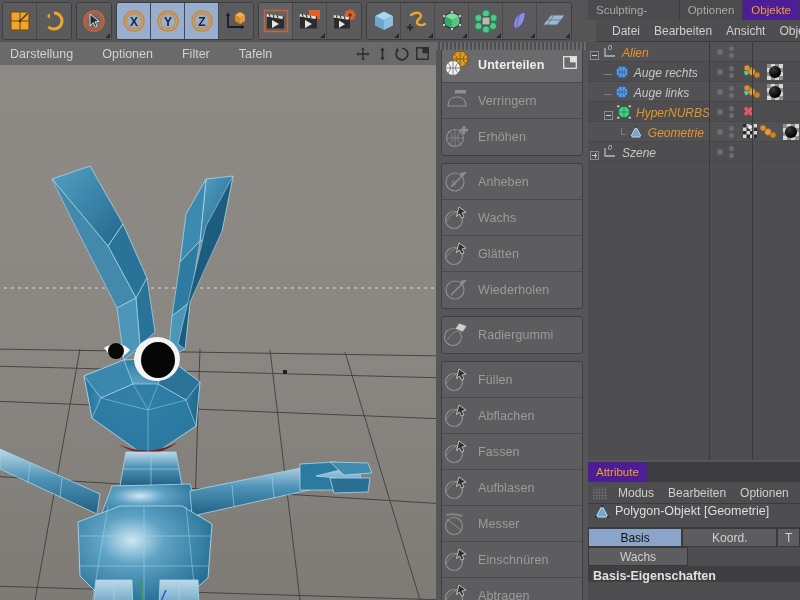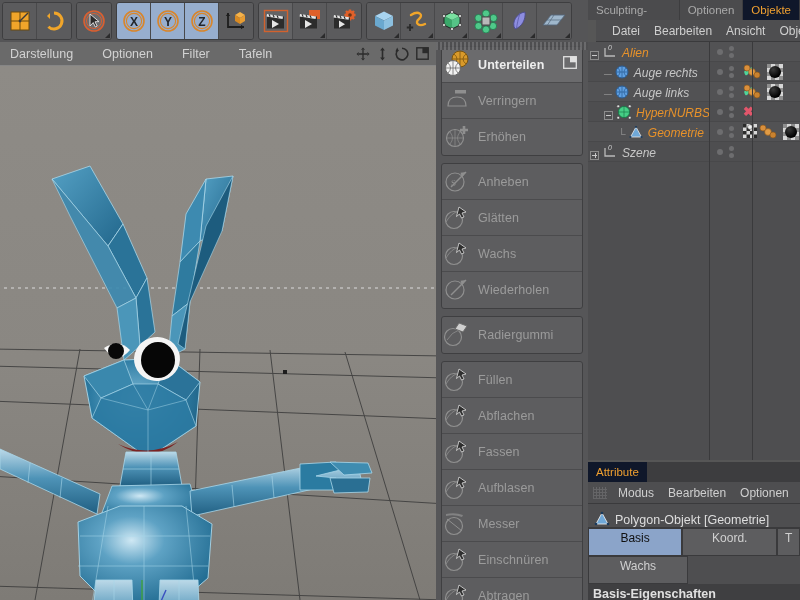--- a/index.html
+++ b/index.html
@@ -85,21 +85,21 @@
 
   
   #om-tabs{
     position:absolute; left:588px; top:0; width:212px; height:20px;
     background:#3d3d3f; display:flex; align-items:flex-end;
   }
   .om-tab{
     height:20px; line-height:20px; padding:0 8px; font-size:11.5px;
     color:#a9a9a9; background:#4b4b4d; border-right:1px solid #3d3d3f; cursor:default;
   }
-  .om-tab.active{ background:#0f172a; color:#f0a030; }
+  .om-tab.active{ background:#4c1d95; color:#f0a030; }
 
   #om-menubar{
     position:absolute; left:596px; top:20px; width:212px; height:22px;
     background:#4e4e50; display:flex; align-items:center;
     border-bottom:1px solid #3a3a3c;
   }
   .om-grip{
     width:14px; height:12px; margin:0 4px 0 5px;
     background:repeating-linear-gradient(0deg,#6f6f71 0 1px,transparent 1px 3px),
                repeating-linear-gradient(90deg,#6f6f71 0 1px,transparent 1px 3px);
@@ -152,25 +152,25 @@
     border-radius:50%; background:radial-gradient(circle at 35% 30%, #3a3a3a, #000 70%);
   }
   .tag-check{ color:#4fd39a; font-size:13px; font-weight:bold; }
   .tag-x{ color:#e2566b; font-size:13px; font-weight:bold; }
 
   
   #attr-tabs{ position:absolute; left:588px; top:462px; width:212px; height:20px;
     background:#3d3d3f; display:flex; align-items:flex-end; }
   #attr-body{ position:absolute; left:588px; top:482px; width:212px; height:118px; background:#4e4e50; }
   #attr-menubar{ height:22px; display:flex; align-items:center; border-bottom:1px solid #3a3a3c; background:#4e4e50; }
-  #attr-objline{ height:24px; display:flex; align-items:flex-end; padding-left:6px; border-bottom:1px solid #3a3a3c; }
+  #attr-objline{ height:24px; display:flex; align-items:flex-start; padding-left:6px; border-bottom:1px solid #3a3a3c; }
   #attr-objline .om-label{ font-size:12.5px; color:#dedede; }
   .attr-tabrow{ display:flex; }
   .attr-tab{
-    height:28px; line-height:19px; font-size:12px; text-align:center;
+    height:19px; line-height:19px; font-size:12px; text-align:center;
     background:#5d5d5f; border:1px solid #3a3a3c; color:#d0d0d0; cursor:default;
   }
   .attr-tab.active{ background:#8ba4c9; color:#101010; }
   #attr-section{
     height:16px; line-height:20px; background:#3f3f41; color:#e0e0e0;
     font-weight:bold; font-size:12.5px; padding-left:5px;
   }
 </style>
 </head>
 <body>
@@ -543,29 +543,29 @@
               <text x="9" y="19" font-size="9" fill="#8f8f8f" font-family="Liberation Serif, serif">S</text>
             </svg></div>
           <span class="tool-label">Anheben</span>
         </div>
         <div class="tool-row">
           <div class="tool-ico"><svg width="30" height="28" viewBox="0 0 30 28">
               <circle cx="12" cy="17" r="8.5" fill="none" stroke="#8f8f8f" stroke-width="1.2"></circle>
               <path d="M4 19 q5 -9 13 -11" stroke="#8f8f8f" stroke-width="0.8" fill="none"></path>
               <path d="M17 4 l7 5 l-4 1 l2 4 l-2.5 1 l-2 -4 l-3 2.5 z" fill="#2f2f2f" stroke="#dcdcdc" stroke-width="0.8"></path>
             </svg></div>
-          <span class="tool-label">Glätten</span>
+          <span class="tool-label">Wachs</span>
         </div>
         <div class="tool-row">
           <div class="tool-ico"><svg width="30" height="28" viewBox="0 0 30 28">
               <circle cx="12" cy="17" r="8.5" fill="none" stroke="#8f8f8f" stroke-width="1.2"></circle>
               <path d="M4 19 q5 -9 13 -11" stroke="#8f8f8f" stroke-width="0.8" fill="none"></path>
               <path d="M17 4 l7 5 l-4 1 l2 4 l-2.5 1 l-2 -4 l-3 2.5 z" fill="#2f2f2f" stroke="#dcdcdc" stroke-width="0.8"></path>
             </svg></div>
-          <span class="tool-label">Wachs</span>
+          <span class="tool-label">Glätten</span>
         </div>
         <div class="tool-row">
           <div class="tool-ico"><svg width="30" height="28" viewBox="0 0 30 28">
               <circle cx="13" cy="15" r="9" fill="none" stroke="#8f8f8f" stroke-width="1.2"></circle>
               <path d="M9 20 L24 5" stroke="#8f8f8f" stroke-width="1.4"></path>
               <path d="M24 5 l-5.5 0.8 l1.6 4.6 z" fill="#8f8f8f"></path>
             </svg></div>
           <span class="tool-label">Wiederholen</span>
         </div>
       </div>

